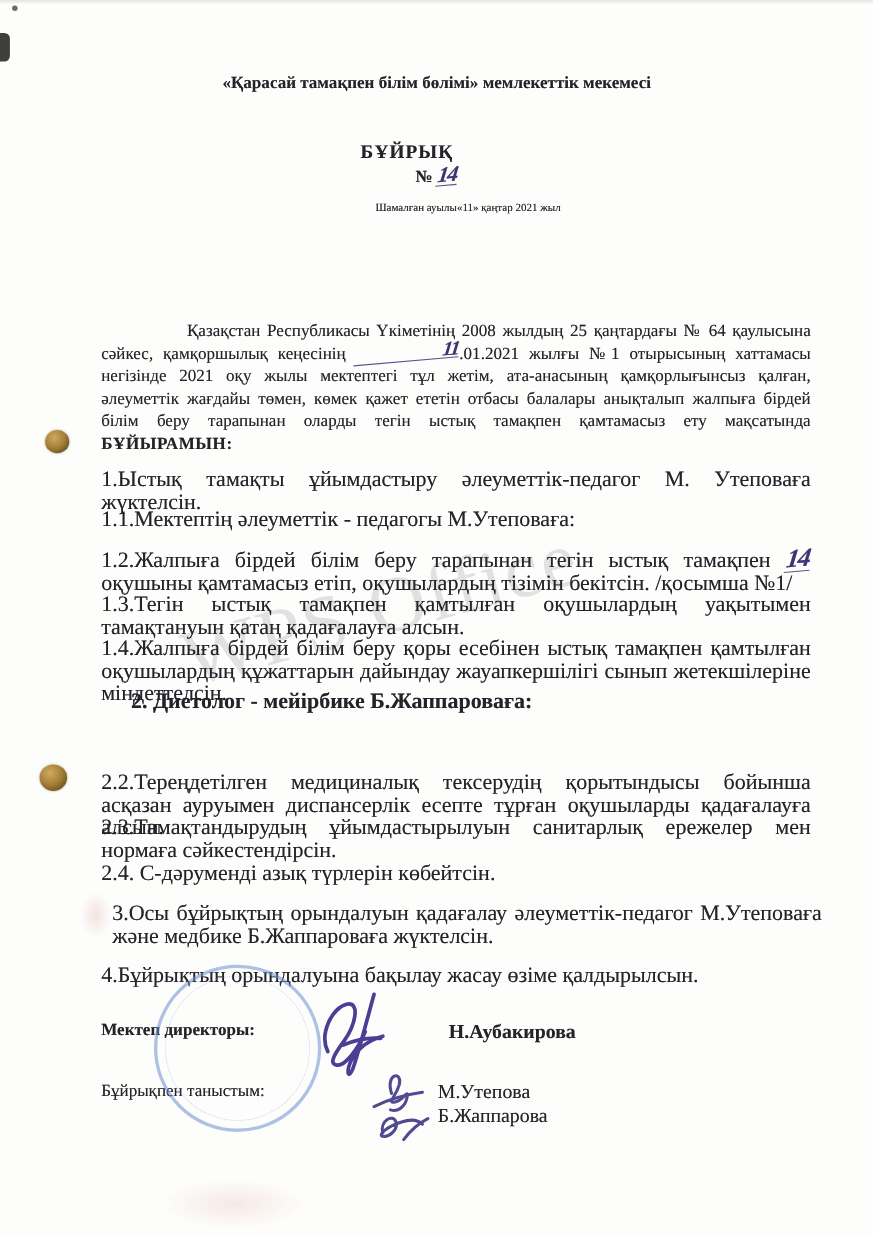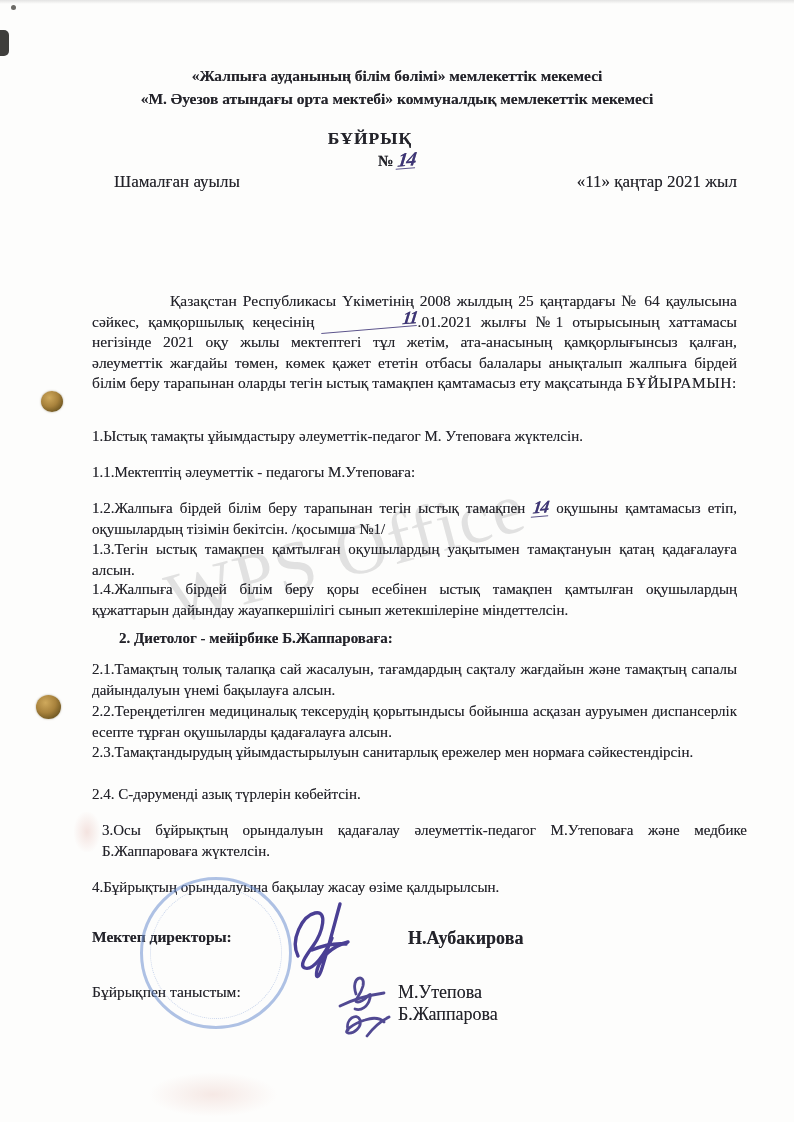--- a/index.html
+++ b/index.html
@@ -10,32 +10,32 @@
     color:#23232a;
   }
   .doc-text{ text-shadow:0 0 0.6px rgba(40,40,45,0.5); }
   .abs{ position:absolute; }
 
   
   .org-lines{ left:0; top:64px; width:794px; text-align:center; font-weight:bold; font-size:15.5px; line-height:23px; }
   .order-title{ left:0; top:128px; width:740px; text-align:center; font-weight:bold; font-size:17.5px; letter-spacing:1px; }
   .order-no{ left:0; top:150px; width:794px; text-align:center; font-weight:bold; font-size:15.5px; }
 
-  .place-date{ left:92px; top:172px; width:645px; display:flex; justify-content:space-between; font-size:17px; }
+  .place-date{ left:92px; top:184px; width:645px; display:flex; justify-content:center; font-size:10px; }
   .place{ margin-left:22px; }
 
   .subject{ left:158px; top:214px; width:256px; text-align:center; font-weight:bold; font-size:15.5px; line-height:21.5px; }
 
   .preamble{
     left:92px; top:291px; width:645px; font-size:15.5px; line-height:20.5px;
     text-align:justify; text-indent:78px;
   }
-  .verb{ font-weight:normal; letter-spacing:0.5px; }
+  .verb{ font-weight:bold; letter-spacing:0.5px; }
 
-  .para{ left:92px; width:645px; font-size:15px; line-height:20.5px; text-align:justify; }
+  .para{ left:92px; width:645px; font-size:20px; line-height:20.5px; text-align:justify; }
   .bold{ font-weight:bold; }
 
   
   .hand{
     display:inline-block; font-style:italic; font-weight:bold;
     color:#3e3577; font-size:1.18em; letter-spacing:-1.5px;
     transform:skewX(-12deg) rotate(-5deg);
     border-bottom:1.5px solid rgba(62,53,119,0.85);
     line-height:0.9; padding:0 1px;
   }
@@ -110,22 +110,21 @@
   <div class="abs smudge-pink"></div>
   <div class="abs smudge-pink2"></div>
   <div class="abs brad brad1"></div>
   <div class="abs brad brad2"></div>
 
   <div class="abs watermark">WPS Office</div>
 
   <div class="layer-text doc-text">
 
     <div class="abs org-lines">
-      <div>«Жалпыға  ауданының  білім  бөлімі»  мемлекеттік   мекемесі</div>
-      <div>«М. Әуезов  атындағы  орта  мектебі»  коммуналдық  мемлекеттік  мекемесі</div>
+      <div>«Қарасай  тамақпен  білім  бөлімі»  мемлекеттік   мекемесі</div>
     </div>
 
     <div class="abs order-title">БҰЙРЫҚ</div>
 
     <div class="abs order-no">
       <span>№</span>
       <span class="hand" style="font-size:20px;">14</span>
     </div>
 
     <div class="abs place-date">
@@ -141,21 +140,20 @@
     <div class="abs para" style="top:426px;">1.Ыстық тамақты ұйымдастыру әлеуметтік-педагог  М. Утеповаға жүктелсін.</div>
     <div class="abs para" style="top:462px;">1.1.Мектептің әлеуметтік - педагогы  М.Утеповаға:</div>
 
     <div class="abs para" style="top:498px;">
       <span>1.2.Жалпыға бірдей білім беру тарапынан тегін ыстық тамақпен </span><span class="hand">14</span><span> оқушыны қамтамасыз етіп, оқушылардың тізімін бекітсін. /қосымша №1/</span>
     </div>
 
     <div class="abs para" style="top:539px;">1.3.Тегін ыстық тамақпен қамтылған оқушылардың уақытымен тамақтануын қатаң қадағалауға алсын.</div>
     <div class="abs para" style="top:579px;">1.4.Жалпыға бірдей білім беру қоры есебінен ыстық тамақпен қамтылған оқушылардың құжаттарын дайындау жауапкершілігі сынып жетекшілеріне міндеттелсін.</div>
     <div class="abs para bold" style="top:628px;margin-left:27px;">2. Диетолог - мейірбике  Б.Жаппароваға:</div>
-    <div class="abs para" style="top:659px;">2.1.Тамақтың толық  талапқа сай жасалуын, тағамдардың сақталу жағдайын және тамақтың сапалы дайындалуын үнемі бақылауға алсын.</div>
     <div class="abs para" style="top:701px;">2.2.Тереңдетілген медициналық тексерудің қорытындысы бойынша асқазан ауруымен диспансерлік есепте тұрған оқушыларды қадағалауға алсын.</div>
     <div class="abs para" style="top:742px;">2.3.Тамақтандырудың  ұйымдастырылуын  санитарлық  ережелер  мен  нормаға сәйкестендірсін.</div>
     <div class="abs para" style="top:784px;">2.4. С-дәруменді  азық түрлерін көбейтсін.</div>
     <div class="abs para" style="top:820px;margin-left:10px;">3.Осы бұйрықтың орындалуын қадағалау әлеуметтік-педагог М.Утеповаға және медбике Б.Жаппароваға жүктелсін.</div>
     <div class="abs para" style="top:877px;">4.Бұйрықтың орындалуына бақылау жасау өзіме қалдырылсын.</div>
 
     <div class="abs sig-label bold" style="left:92px; top:928px;text-align:right;">Мектеп директоры:</div>
     <div class="abs sig-name bold" style="left:408px; top:928px;">Н.Аубакирова</div>
 
     <div class="abs sig-label" style="left:92px; top:983px;">Бұйрықпен таныстым:</div>

